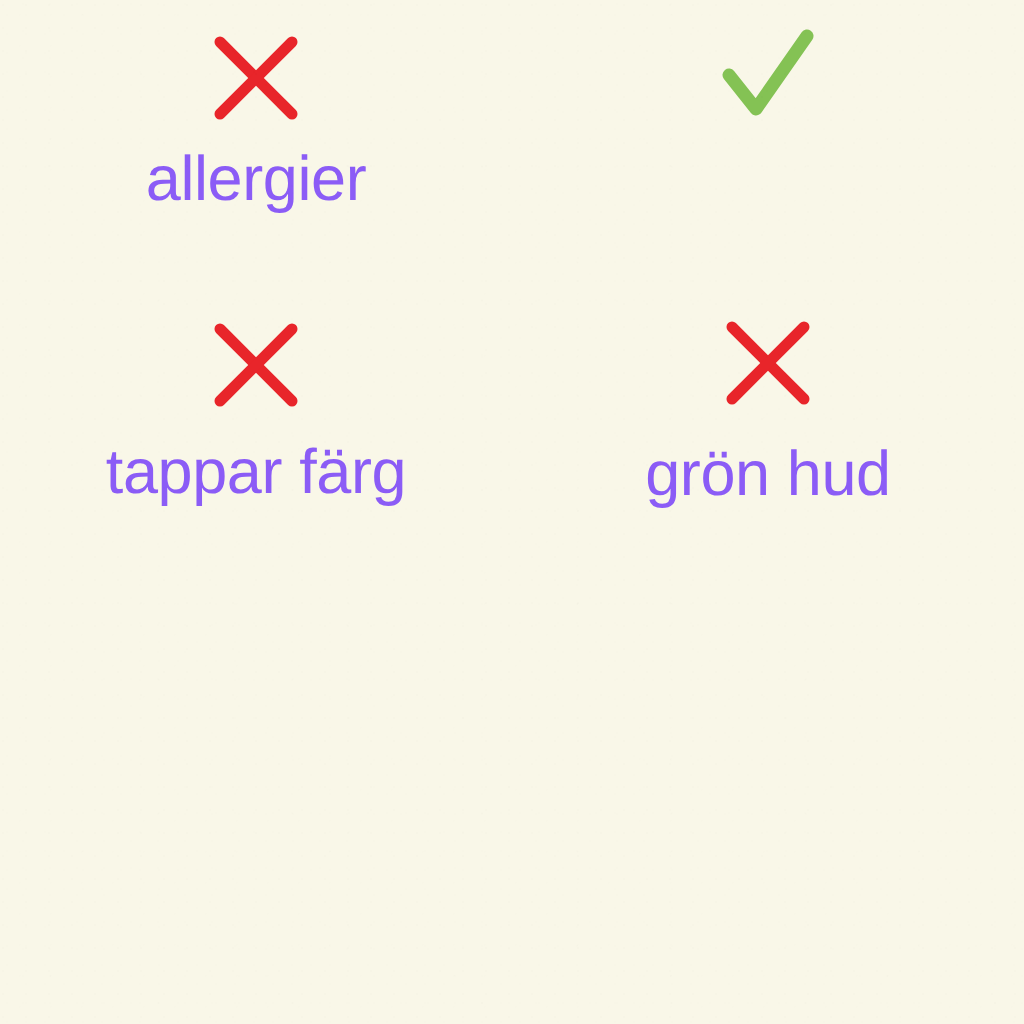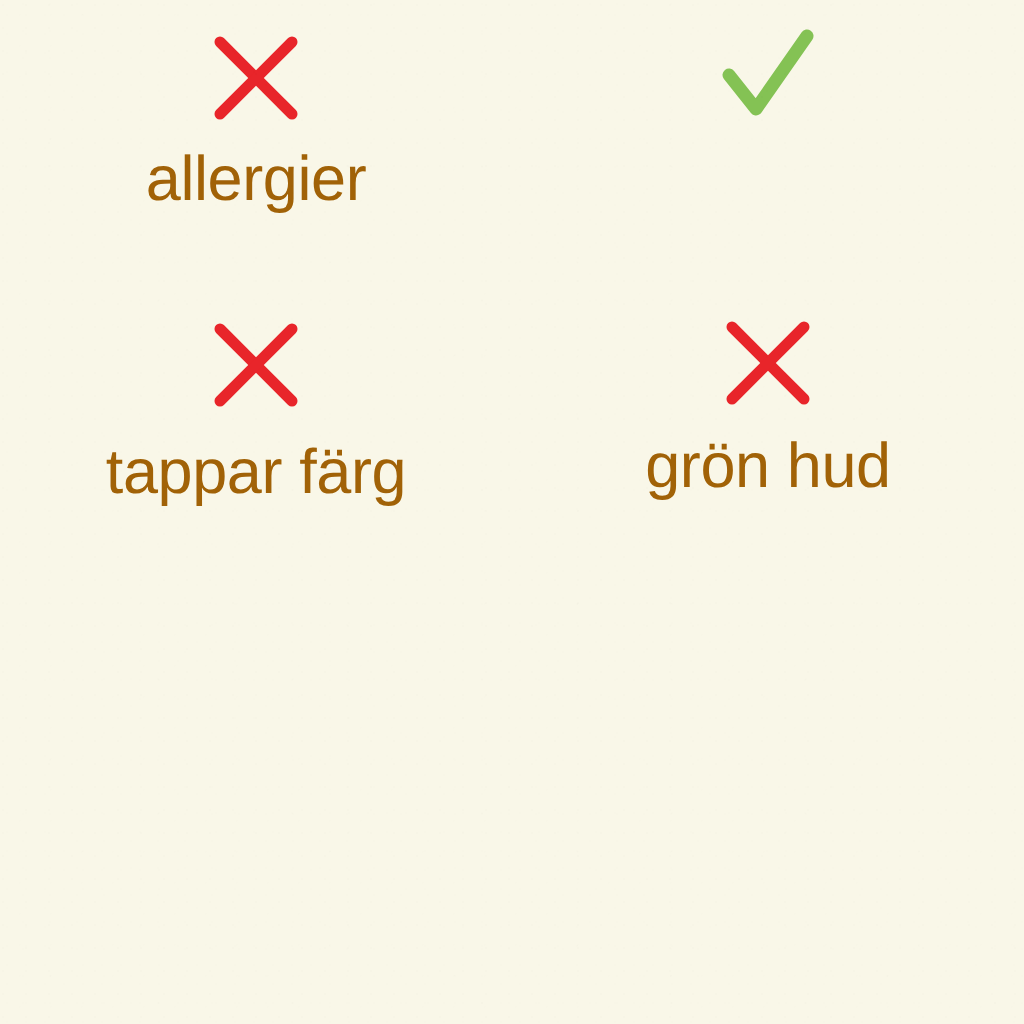--- a/index.html
+++ b/index.html
@@ -68,34 +68,34 @@
   .icon-wrap svg {
     display: block;
     overflow: visible;
   }
 
   .label {
     margin-top: 6px;
     font-size: 63px;
     font-weight: 300;
     line-height: 1.0;
-    color: #a16207;
+    color: #8b5cf6;
     letter-spacing: -0.4px;
     white-space: nowrap;
     text-rendering: geometricPrecision;
   }
 
   
   .r1 .icon-wrap { margin-top: 8px; }
   .r2 .icon-wrap { margin-top: 2px; }
   .r3 .icon-wrap { margin-top: 0px; }
 
   .r1 .label { margin-top: 14px; }
   .r2 .label { margin-top: 20px; }
-  .r3 .label { margin-top: 16px; }
+  .r3 .label { margin-top: 24px; }
 </style>
 </head>
 <body style="background: rgb(249, 247, 232);">
 
 <div id="board">
 
   <div id="grid">
 
     <div class="cell r1">
       <span class="icon-wrap">

